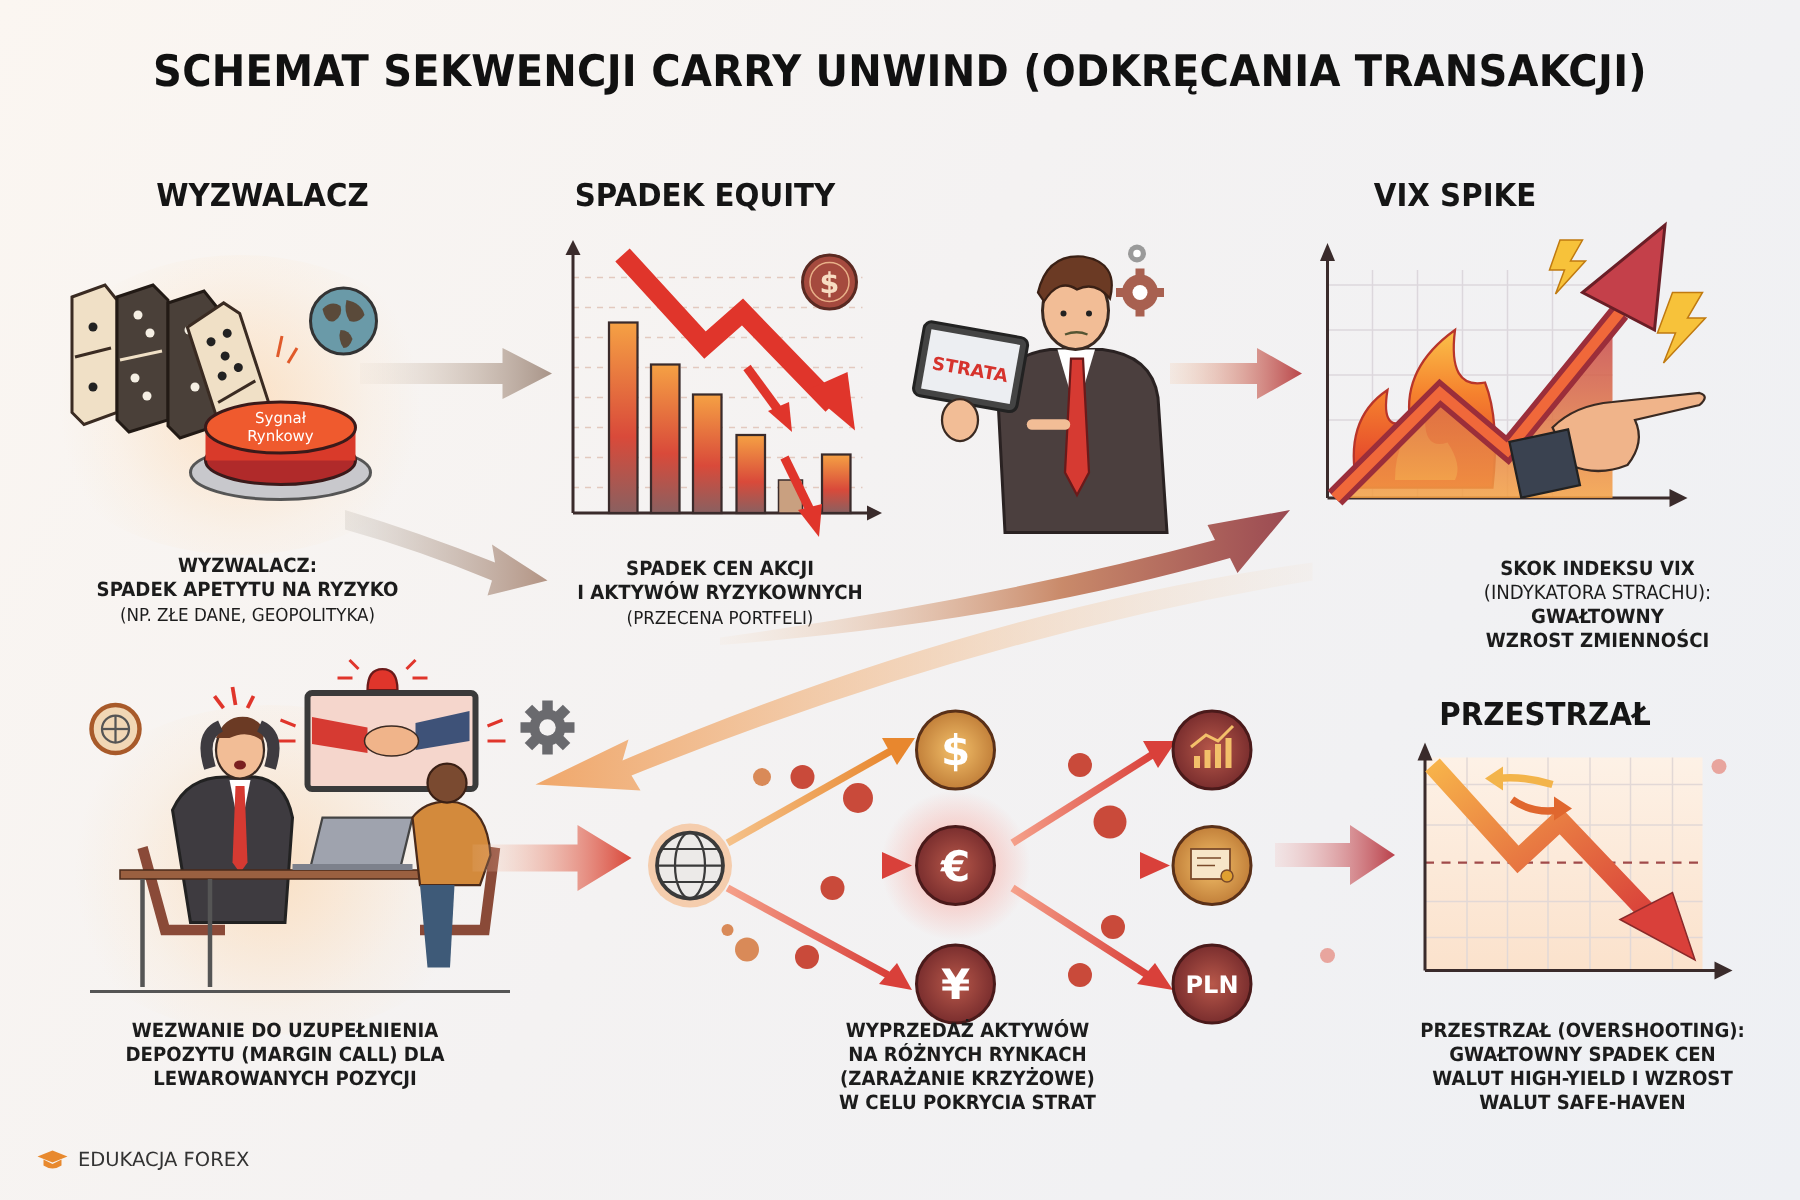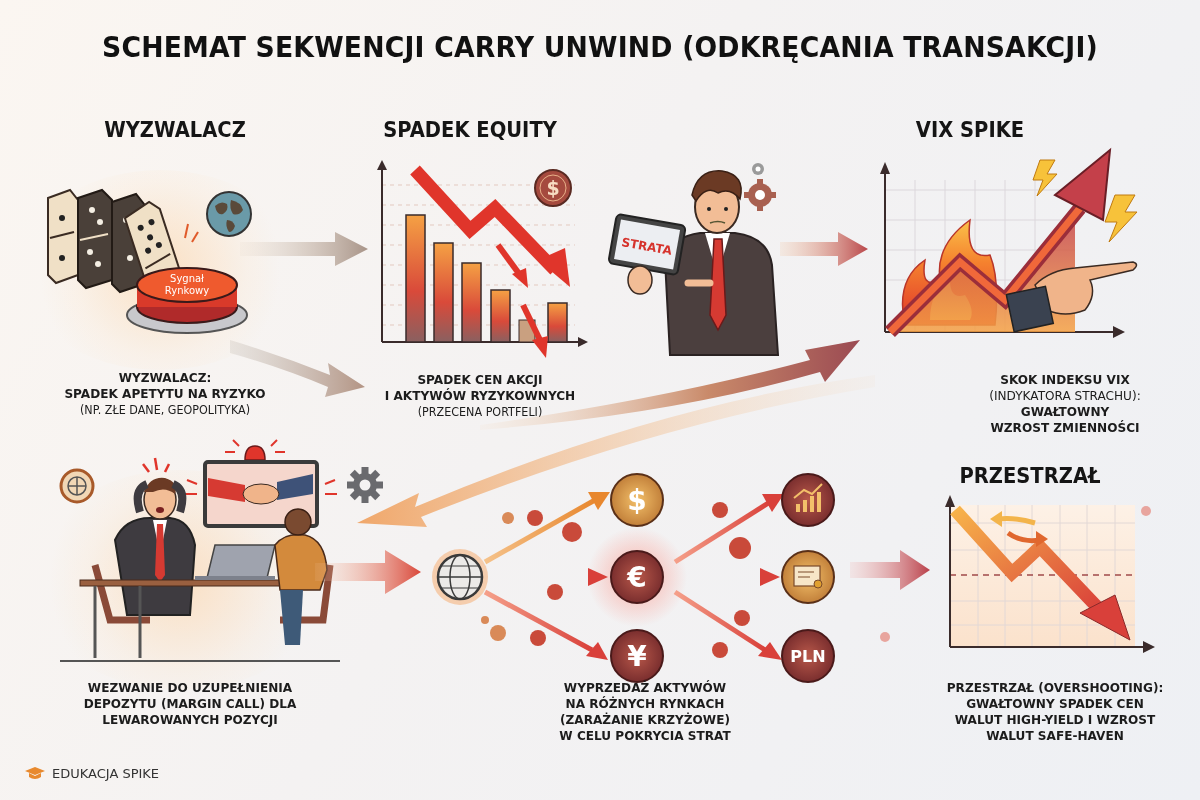--- a/index.html
+++ b/index.html
@@ -567,15 +567,15 @@
   <span>GWAŁTOWNY SPADEK CEN</span>
   <span>WALUT HIGH-YIELD I WZROST</span>
   <span>WALUT SAFE-HAVEN</span>
 </div>
 
 <div class="footer-left">
   <svg width="20" height="14" viewBox="0 0 20 14">
     <polygon points="10,0 20,4 10,8 0,4" fill="#e8892e"></polygon>
     <path d="M4,6 L4,10 Q10,14 16,10 L16,6 L10,9z" fill="#e8892e"></path>
   </svg>
-  <span>EDUKACJA SPIKE</span>
+  <span>EDUKACJA FOREX</span>
 </div>
 <div class="footer-right">FINANSOWE INFOGRAFIKI</div>
 
 </body></html>

